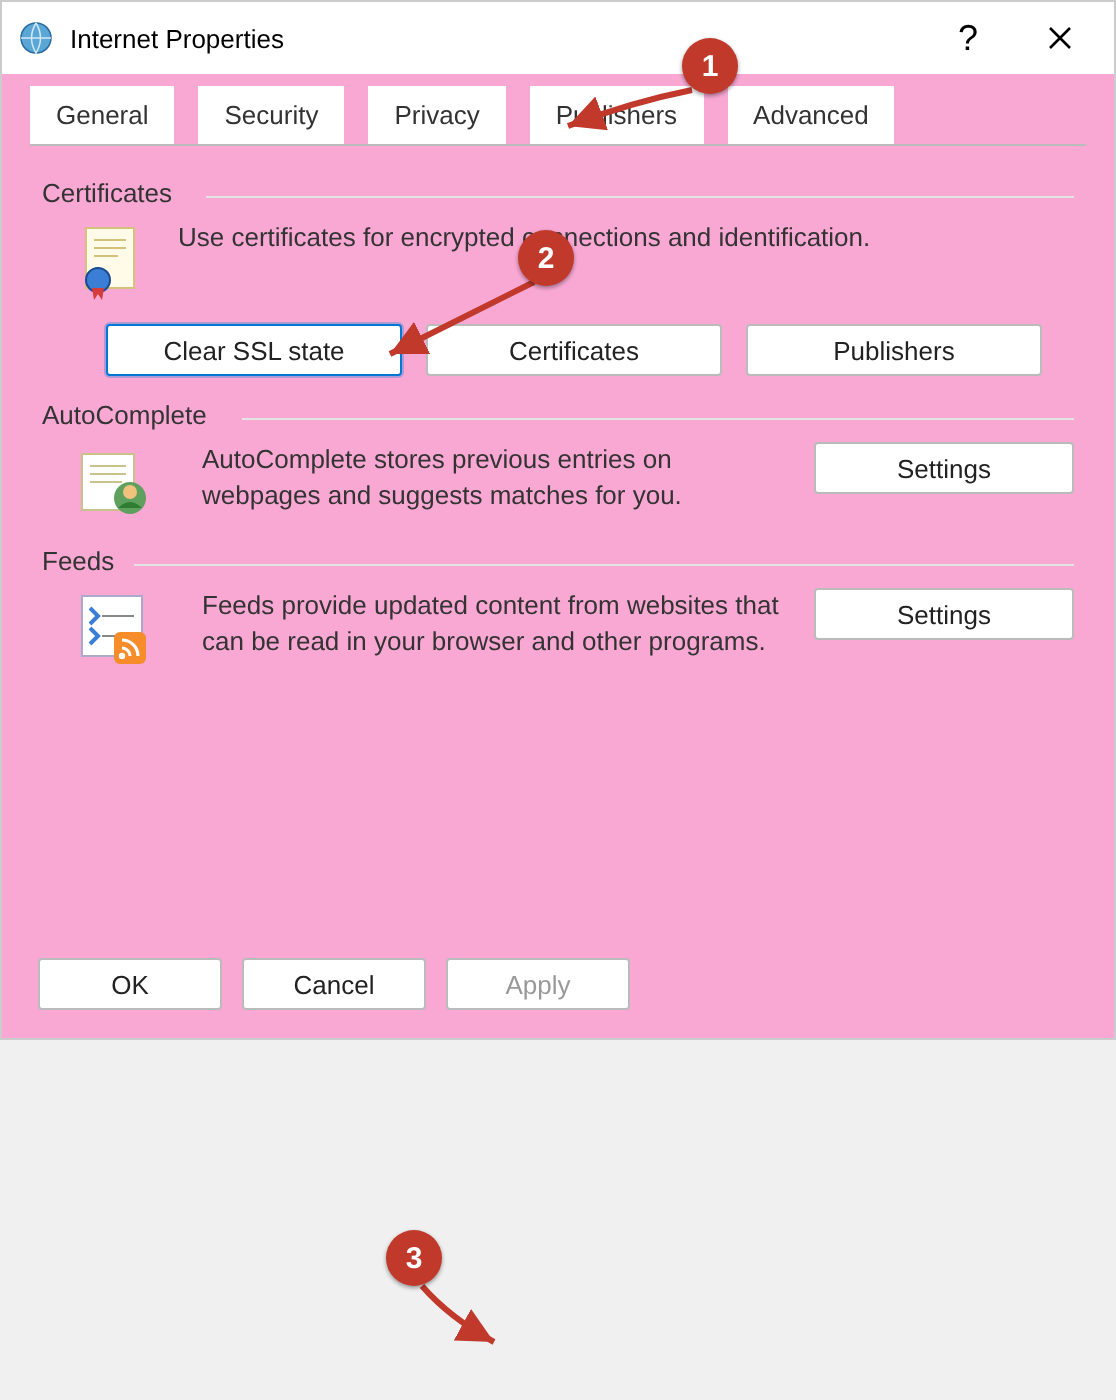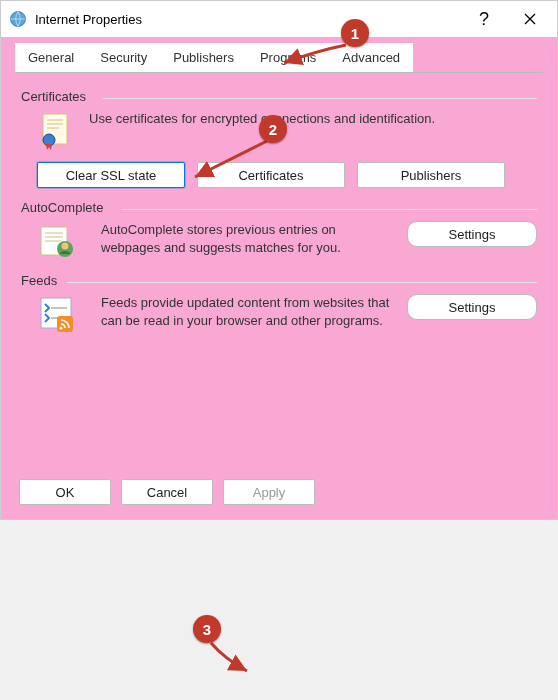--- a/index.html
+++ b/index.html
@@ -55,20 +55,21 @@
       cursor: pointer;
     }
     .titlebar .ctl.help { font-size: 18px; }
     .titlebar .ctl.close svg { width: 12px; height: 12px; }
     .tabbar {
       display: flex;
       padding: 6px 14px 0 14px;
       font-size: 13px;
       color: #333;
       position: relative;
+      gap: 12px;
     }
     .tab {
       padding: 6px 12px 8px 12px;
       border: 1px solid transparent;
       border-bottom: none;
       cursor: pointer;
       position: relative;
       background: #fff;
     }
     .tab.active {
@@ -130,20 +131,21 @@
       flex: 1;
       font-size: 13px;
       color: #333;
       line-height: 1.35;
     }
     .btnrow {
       display: flex;
       gap: 12px;
       margin-top: 12px;
       padding-left: 16px;
+      justify-content: center;
     }
     .btn {
       height: 26px;
       padding: 0 14px;
       font-size: 13px;
       background: #fff;
       border: 1px solid #bbb;
       border-radius: 2px;
       cursor: pointer;
       min-width: 148px;
@@ -151,21 +153,20 @@
       align-items: center;
       justify-content: center;
       color: #222;
     }
     .btn.highlight {
       border: 1px solid #0078d4;
       box-shadow: 0 0 0 1px rgba(0,120,212,0.3);
     }
     .btn-side {
       min-width: 130px;
-      border-radius: 10px;
     }
     .row-inline {
       display: flex;
       gap: 12px;
       align-items: flex-start;
       padding-left: 16px;
     }
     .row-inline .txtcol { flex: 1; display: flex; gap: 24px; align-items: flex-start; }
     .footer {
       display: flex;
@@ -217,22 +218,22 @@
         <svg viewBox="0 0 12 12">
             <path d="M1 1 L11 11 M11 1 L1 11" stroke="#000" stroke-width="1.3"></path>
           </svg>
       </div>
     </div>
   </div>
 
   <div class="tabbar">
     <div class="tab">General</div>
     <div class="tab">Security</div>
+    <div class="tab">Privacy</div>
     <div class="tab">Publishers</div>
-    <div class="tab">Programs</div>
     <div class="tab">Advanced</div>
     <div class="tabline"></div>
   </div>
 
   <div class="content">
 
     <div class="group certs">
       <div class="group-label">Certificates</div>
       <div class="group-body">
         <div class="ico-cert">

